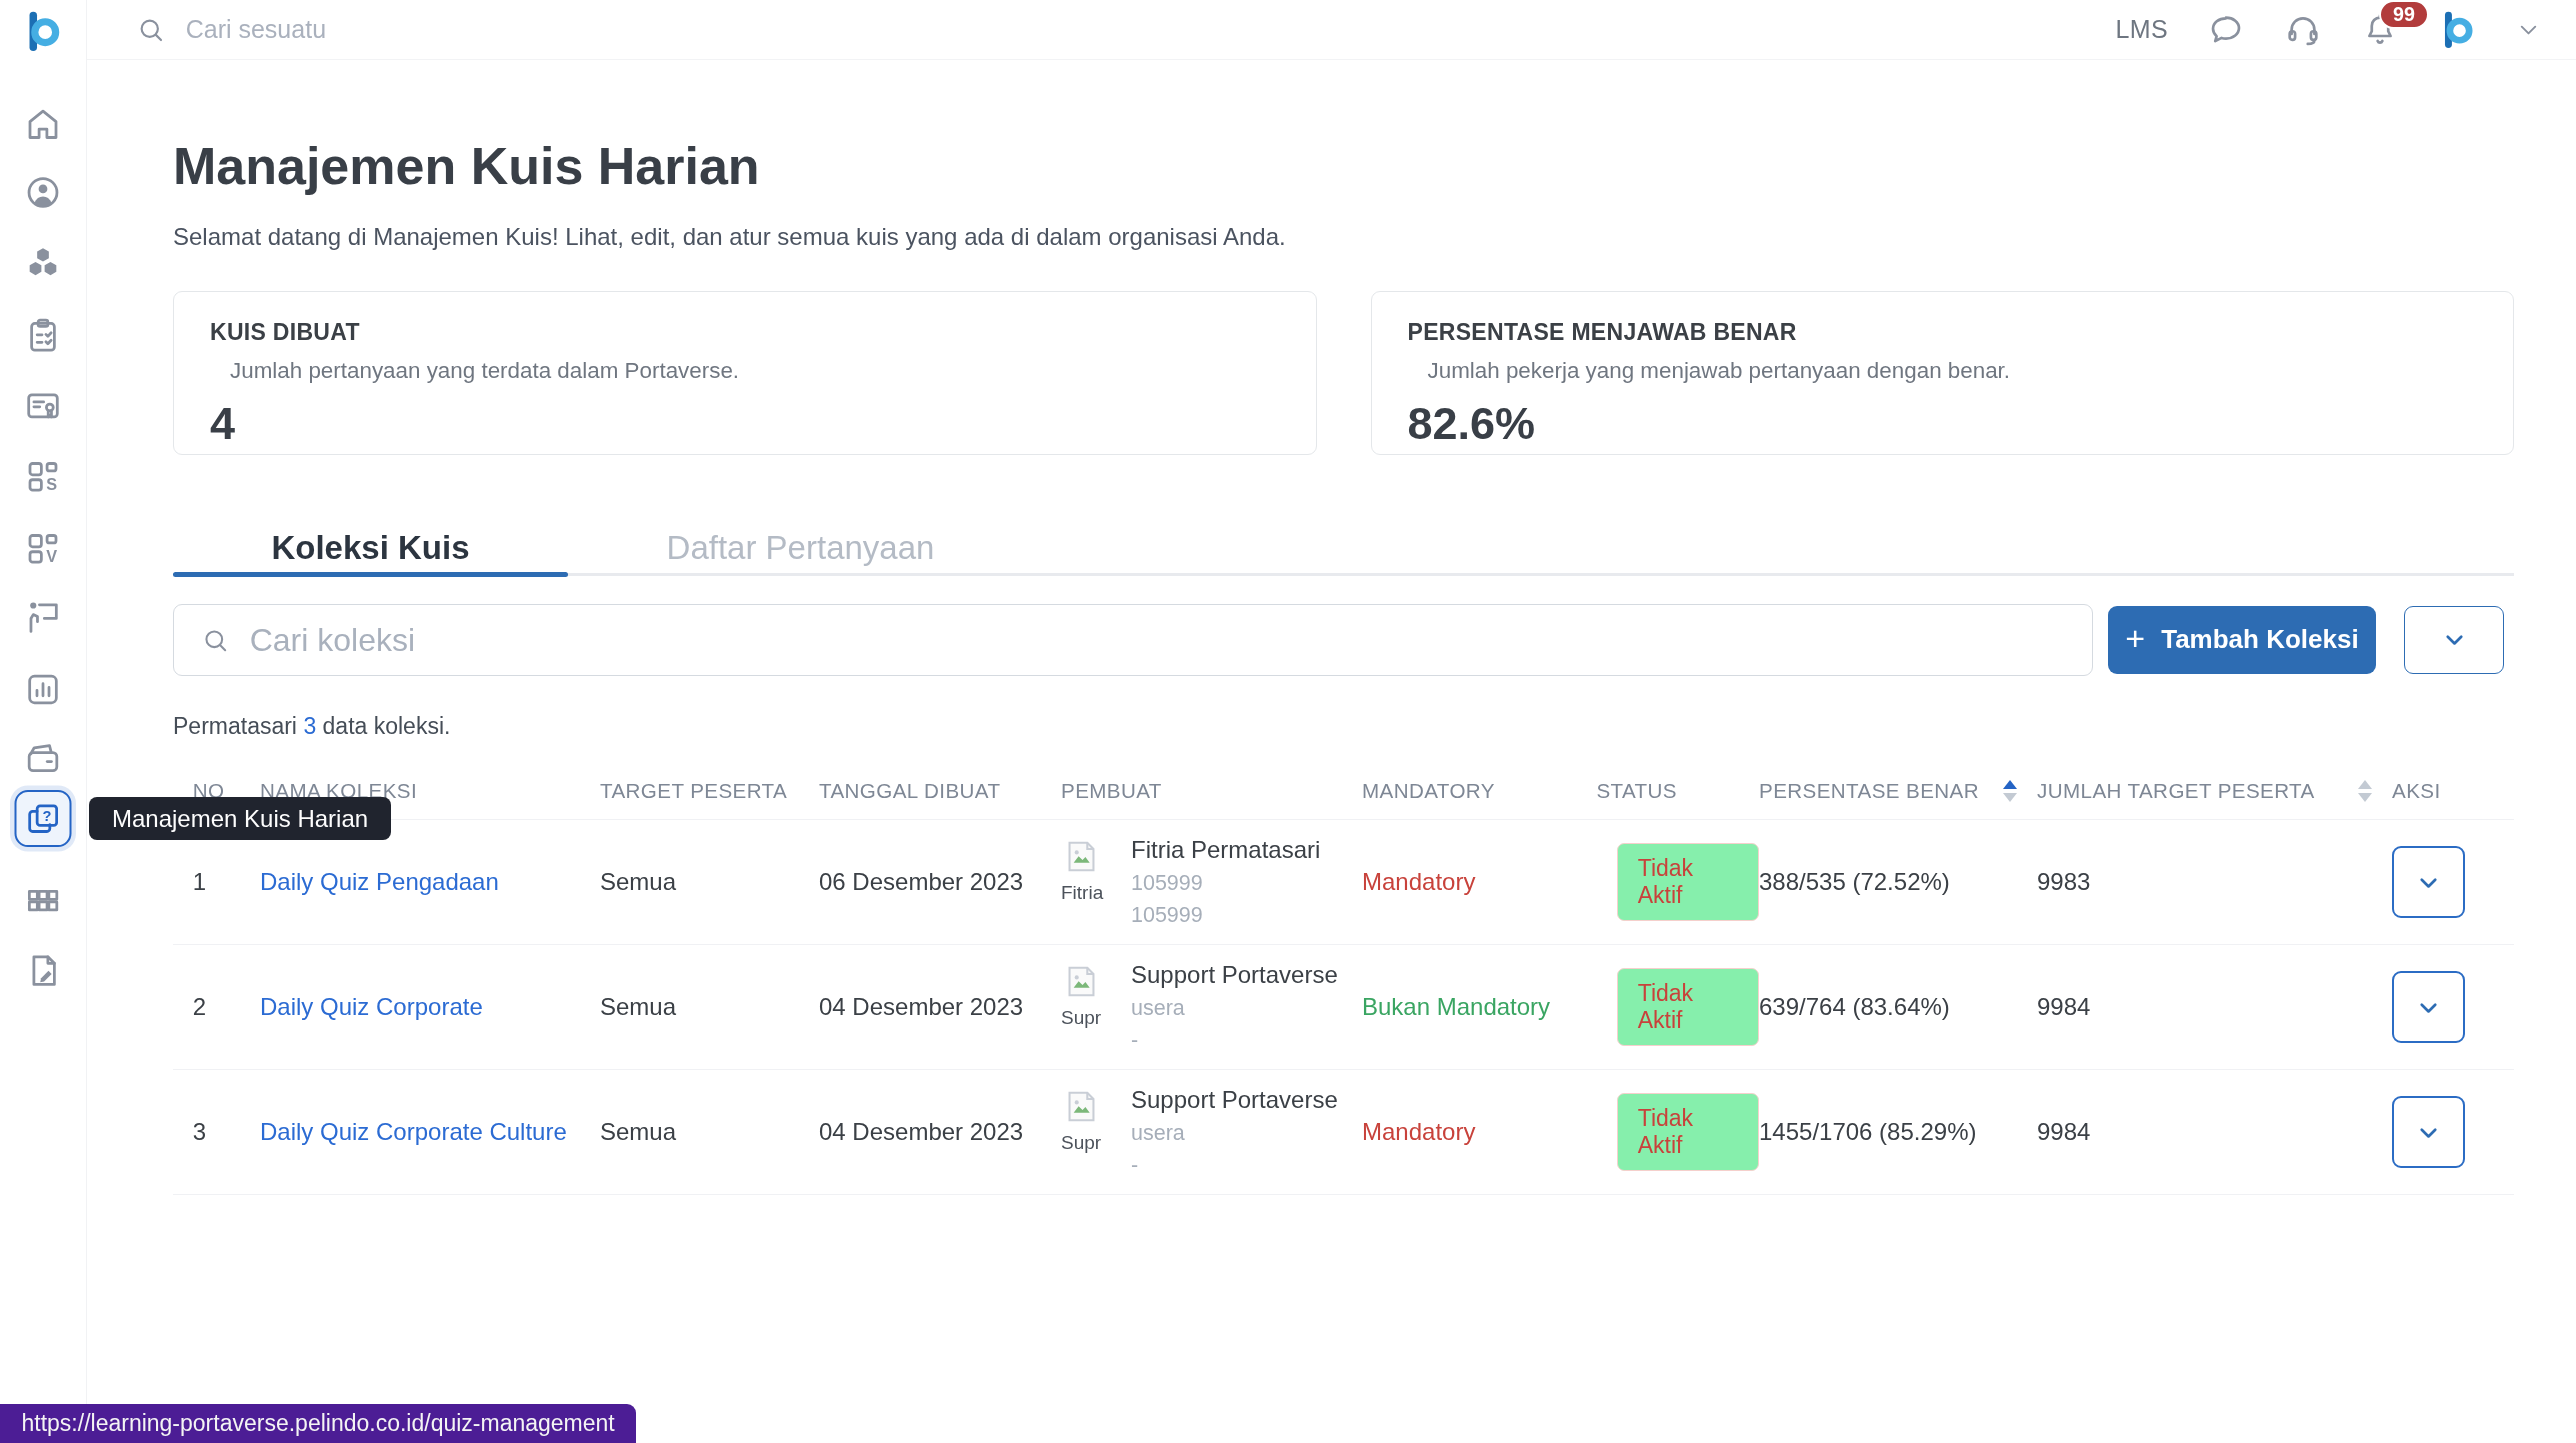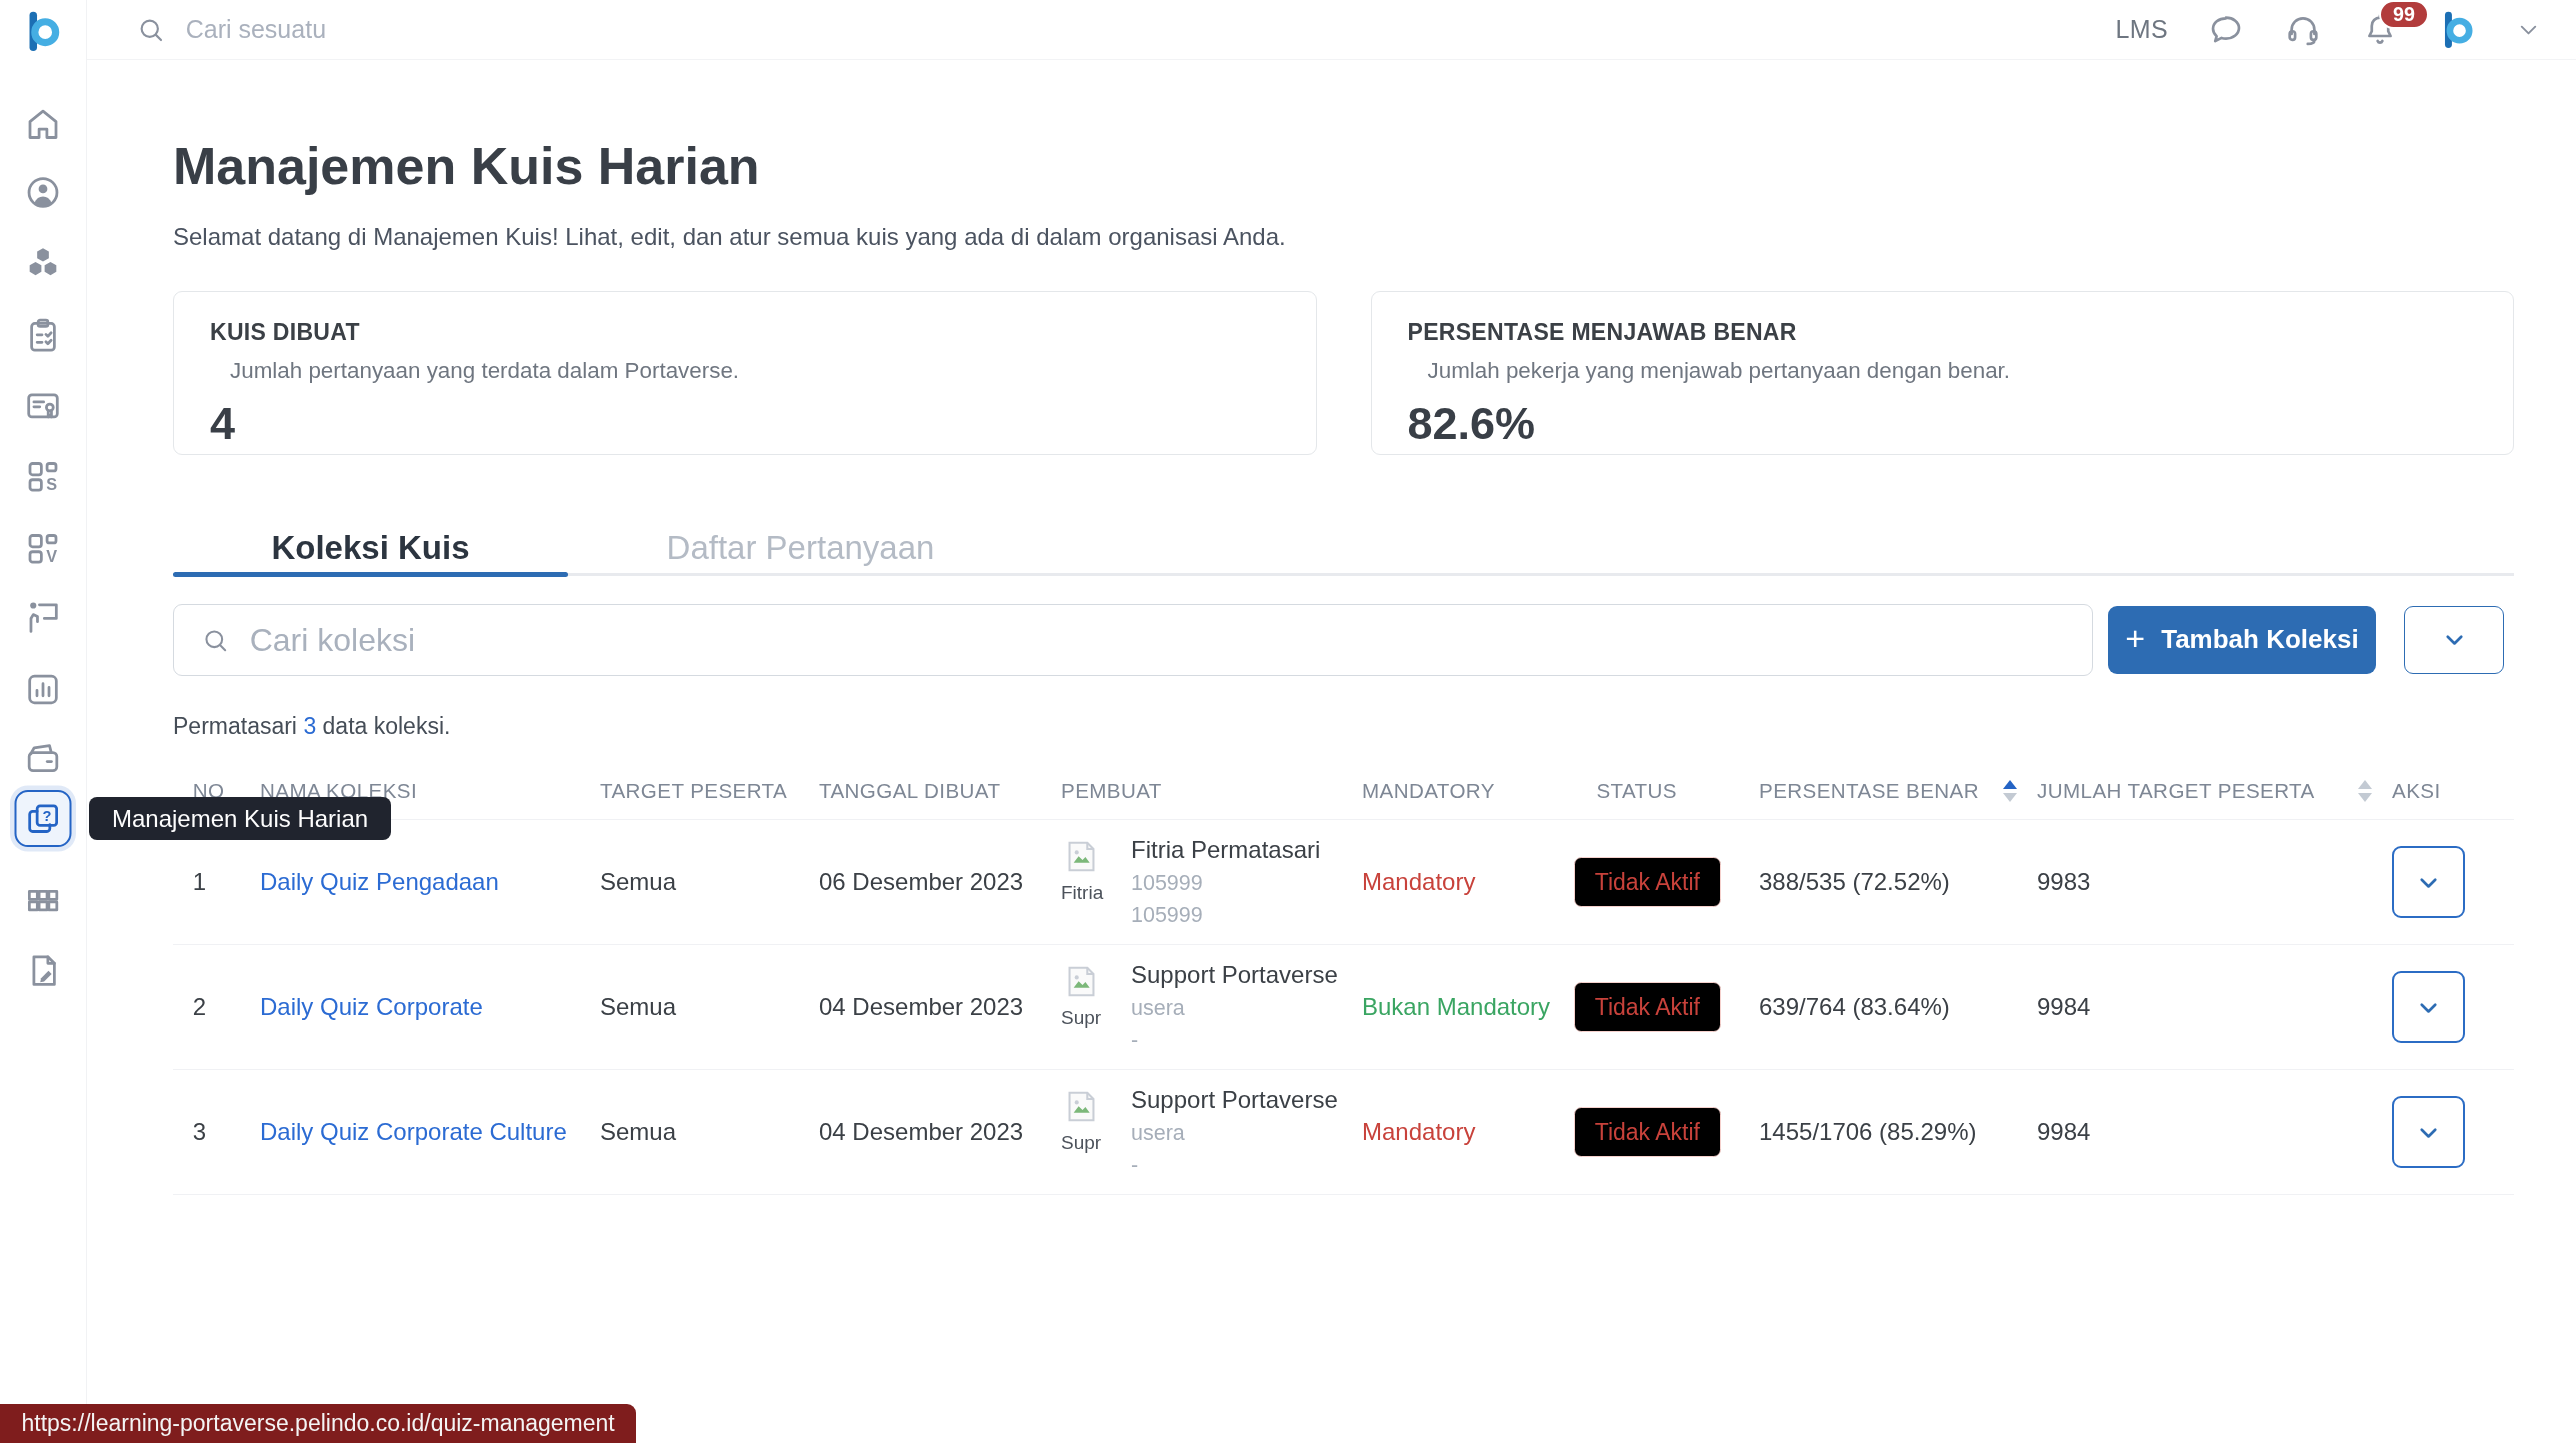--- a/index.html
+++ b/index.html
@@ -36,21 +36,21 @@
             background:#b23c3c; border-radius:15px; color:#fff; font-size:19.7px; font-weight:bold;
             display:flex; align-items:center; justify-content:center; border:2.7px solid #fff; }
   .toplogo { width:38px; height:38px; }
   .chev { width:27px; height:27px; }
 
   
   .tooltip { position:absolute; left:89px; top:797px; height:43px; padding:0 23px;
              background:#20242e; color:#fdfdfd; font-size:24px; border-radius:8px;
              display:flex; align-items:center; z-index:9; }
   .statusbar { position:absolute; left:0; bottom:0; height:39px; padding:0 21.5px;
-               background:#7f1d1d; color:#f4f4f4; font-size:23px; display:flex; align-items:center;
+               background:#4c1d95; color:#f4f4f4; font-size:23px; display:flex; align-items:center;
                border-top-right-radius:9px; z-index:9; }
 
   
   .main { position:absolute; left:173px; top:60px; width:2341px; }
   .page-title { position:absolute; top:76px; left:0; font-size:52px; font-weight:700; color:#393f47; }
   .page-sub { position:absolute; top:163px; left:0; font-size:24px; color:#4b5360; }
 
   .cards { position:absolute; top:231px; left:0; width:2341px; display:flex; gap:54px; }
   .card { flex:1; height:164px; border:1.8px solid #e4e7ea; border-radius:9px; padding:27px 36px; }
   .card-label { font-size:23px; font-weight:700; color:#3b4046; letter-spacing:0.3px; }
@@ -105,22 +105,22 @@
   .td.no { padding-left:19.7px; }
   .td.link { color:#2b6bd3; font-weight:500; padding-right:27px; cursor:pointer; }
   .creator { display:flex; align-items:flex-start; gap:18px; }
   .avatar { width:52px; overflow:hidden; flex:0 0 52px; }
   .avatar svg { width:41px; height:41px; display:block; }
   .avatar .alt { font-size:19px; color:#4c525b; white-space:nowrap; overflow:hidden; width:48px; }
   .cr-name { font-size:24px; color:#3b4046; }
   .cr-sub { font-size:21.5px; color:#a6aeb9; margin-top:7.2px; }
   .mand-red { color:#c8423b; }
   .mand-green { color:#3aa562; }
-  .badge { display:inline-block; padding:10.7px 19.7px; background:#000000; border:1.8px solid #f5d0cc;
-           border-radius:7.2px; color:#c8423b; font-size:23px; }
+  .badge { display:inline-block; padding:10.7px 19.7px; background:#86efac; border:1.8px solid #f5d0cc;
+           border-radius:7.2px; color:#c8423b; font-size:23px;margin-left:43px; }
   .actbtn { width:73px; height:72px; background:#fff; border:2.7px solid #2b6cc4; border-radius:9px;
             display:flex; align-items:center; justify-content:center; cursor:pointer; }
 </style>
 </head>
 <body>
 
 <nav class="sidebar">
   <span class="side-logo">
     <svg viewBox="0 0 24 24">
         <path d="M6.6 2.6v18.6" stroke="#1c6fb4" stroke-width="4.4" stroke-linecap="round" fill="none"></path>

